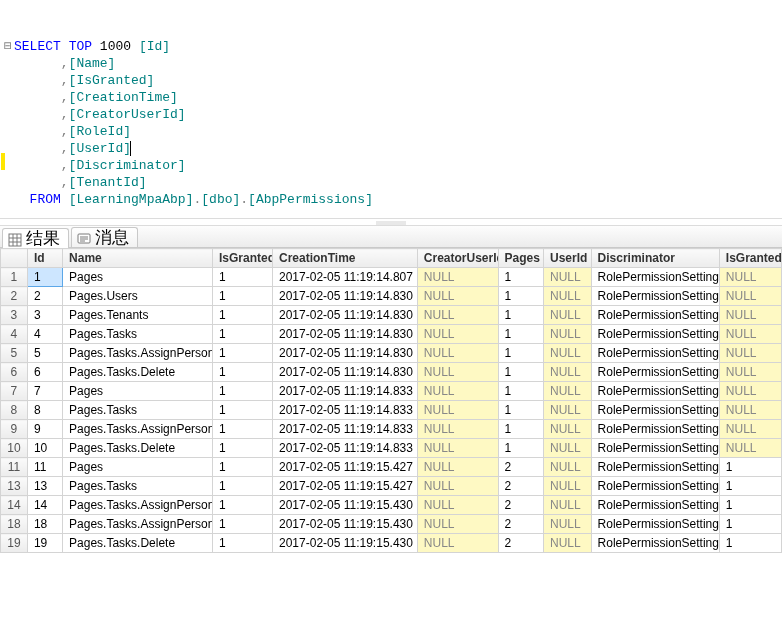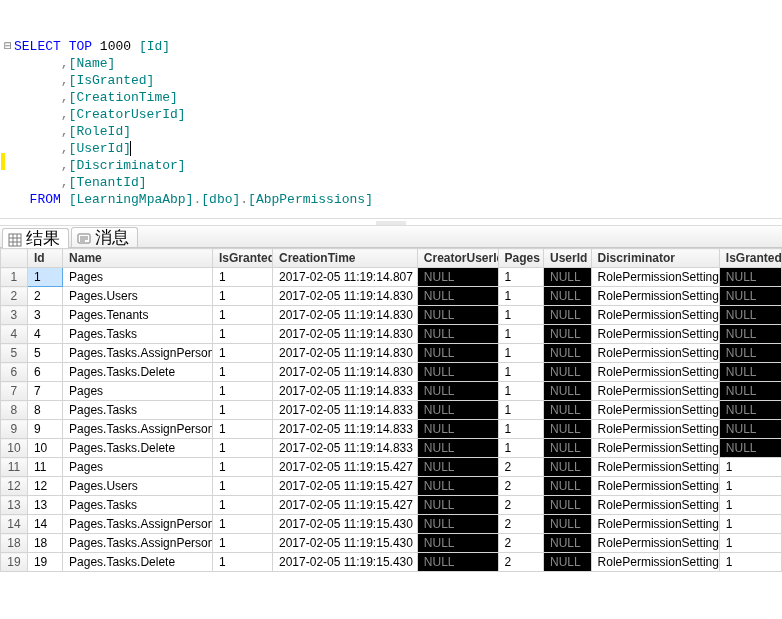--- a/index.html
+++ b/index.html
@@ -115,21 +115,21 @@
   table.grid td.rowhdr, table.grid th.corner {
     background: linear-gradient(#fafafa,#ececec);
     text-align: center;
     color: #555;
   }
   table.grid td.selected {
     background: #cde6ff;
     border: 1px solid #5ca7e8;
   }
   .nullcell {
-    background: #000000;
+    background: #fef9c3;
     color: #888;
   }
   col.c-rownum { width: 26px; }
   col.c-id     { width: 34px; }
   col.c-name   { width: 145px; }
   col.c-grant  { width: 58px; }
   col.c-time   { width: 140px; }
   col.c-cuid   { width: 78px; }
   col.c-role   { width: 44px; }
   col.c-uid    { width: 46px; }
@@ -326,32 +326,20 @@
           <td>Pages</td>
           <td>1</td>
           <td>2017-02-05 11:19:15.427</td>
           <td class="nullcell">NULL</td>
           <td>2</td>
           <td class="nullcell">NULL</td>
           <td>RolePermissionSetting</td>
           <td>1</td>
         </tr>
         <tr>
-          <td class="rowhdr">12</td>
-          <td>12</td>
-          <td>Pages.Users</td>
-          <td>1</td>
-          <td>2017-02-05 11:19:15.427</td>
-          <td class="nullcell">NULL</td>
-          <td>2</td>
-          <td class="nullcell">NULL</td>
-          <td>RolePermissionSetting</td>
-          <td>1</td>
-        </tr>
-        <tr>
           <td class="rowhdr">13</td>
           <td>13</td>
           <td>Pages.Tasks</td>
           <td>1</td>
           <td>2017-02-05 11:19:15.427</td>
           <td class="nullcell">NULL</td>
           <td>2</td>
           <td class="nullcell">NULL</td>
           <td>RolePermissionSetting</td>
           <td>1</td>

